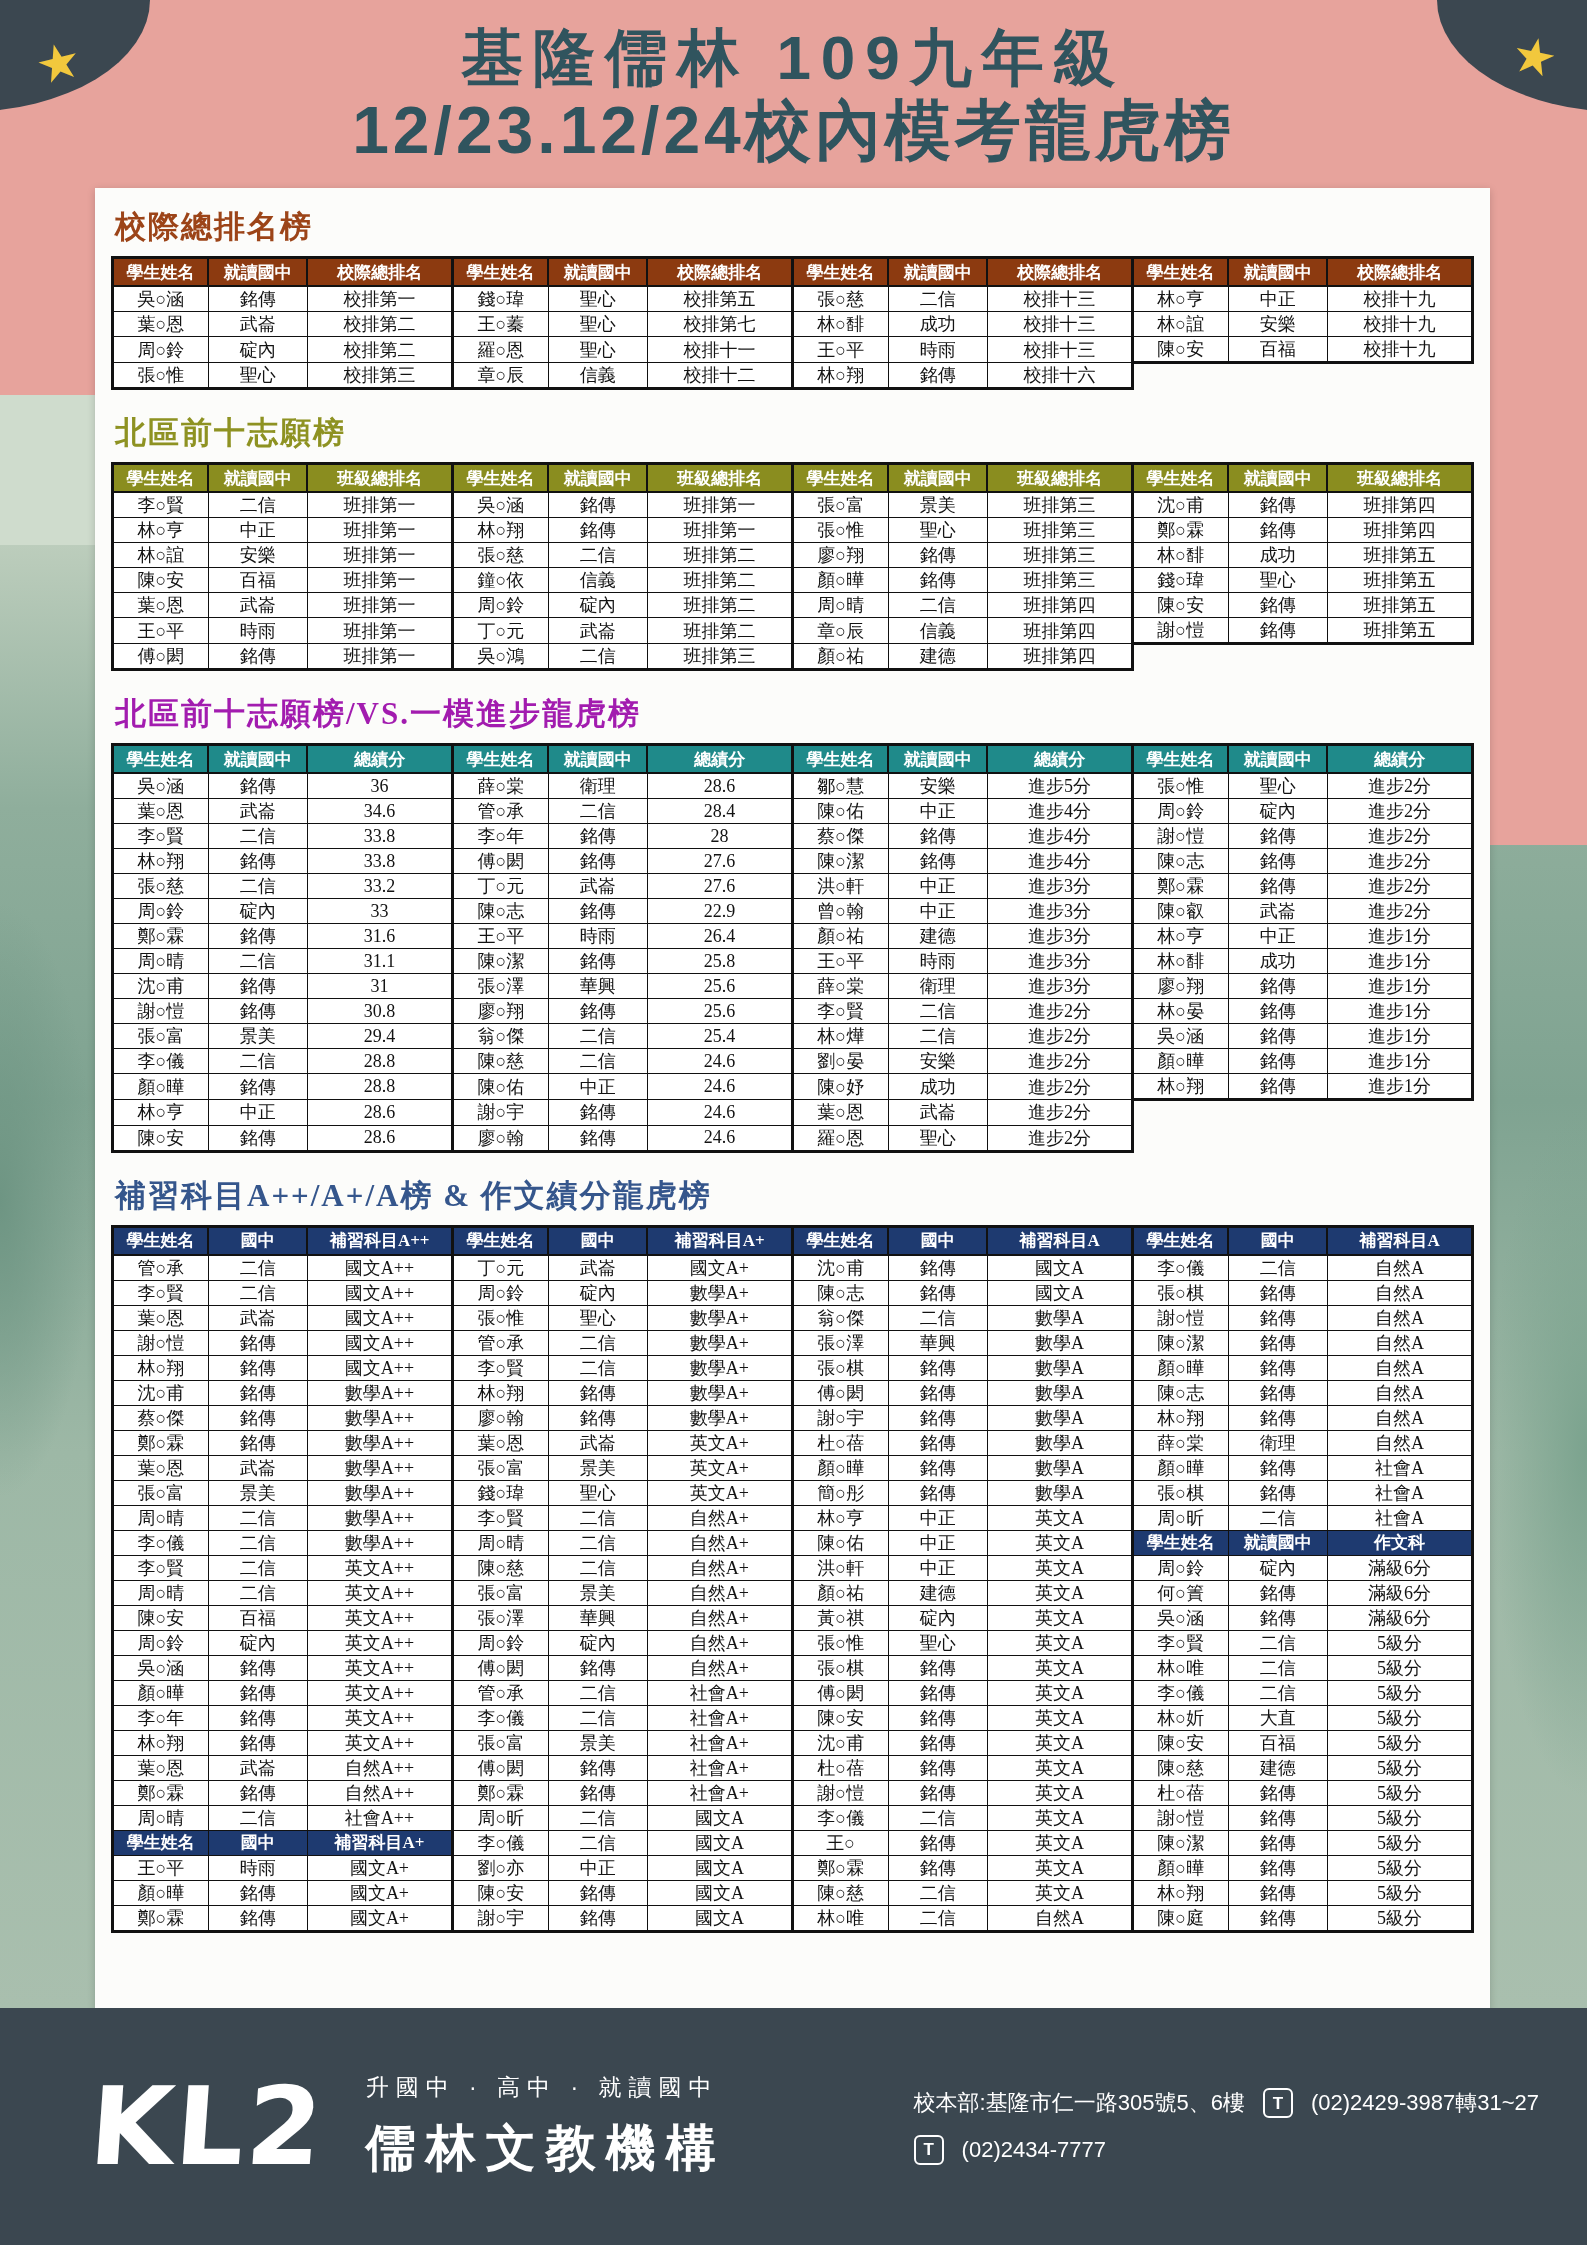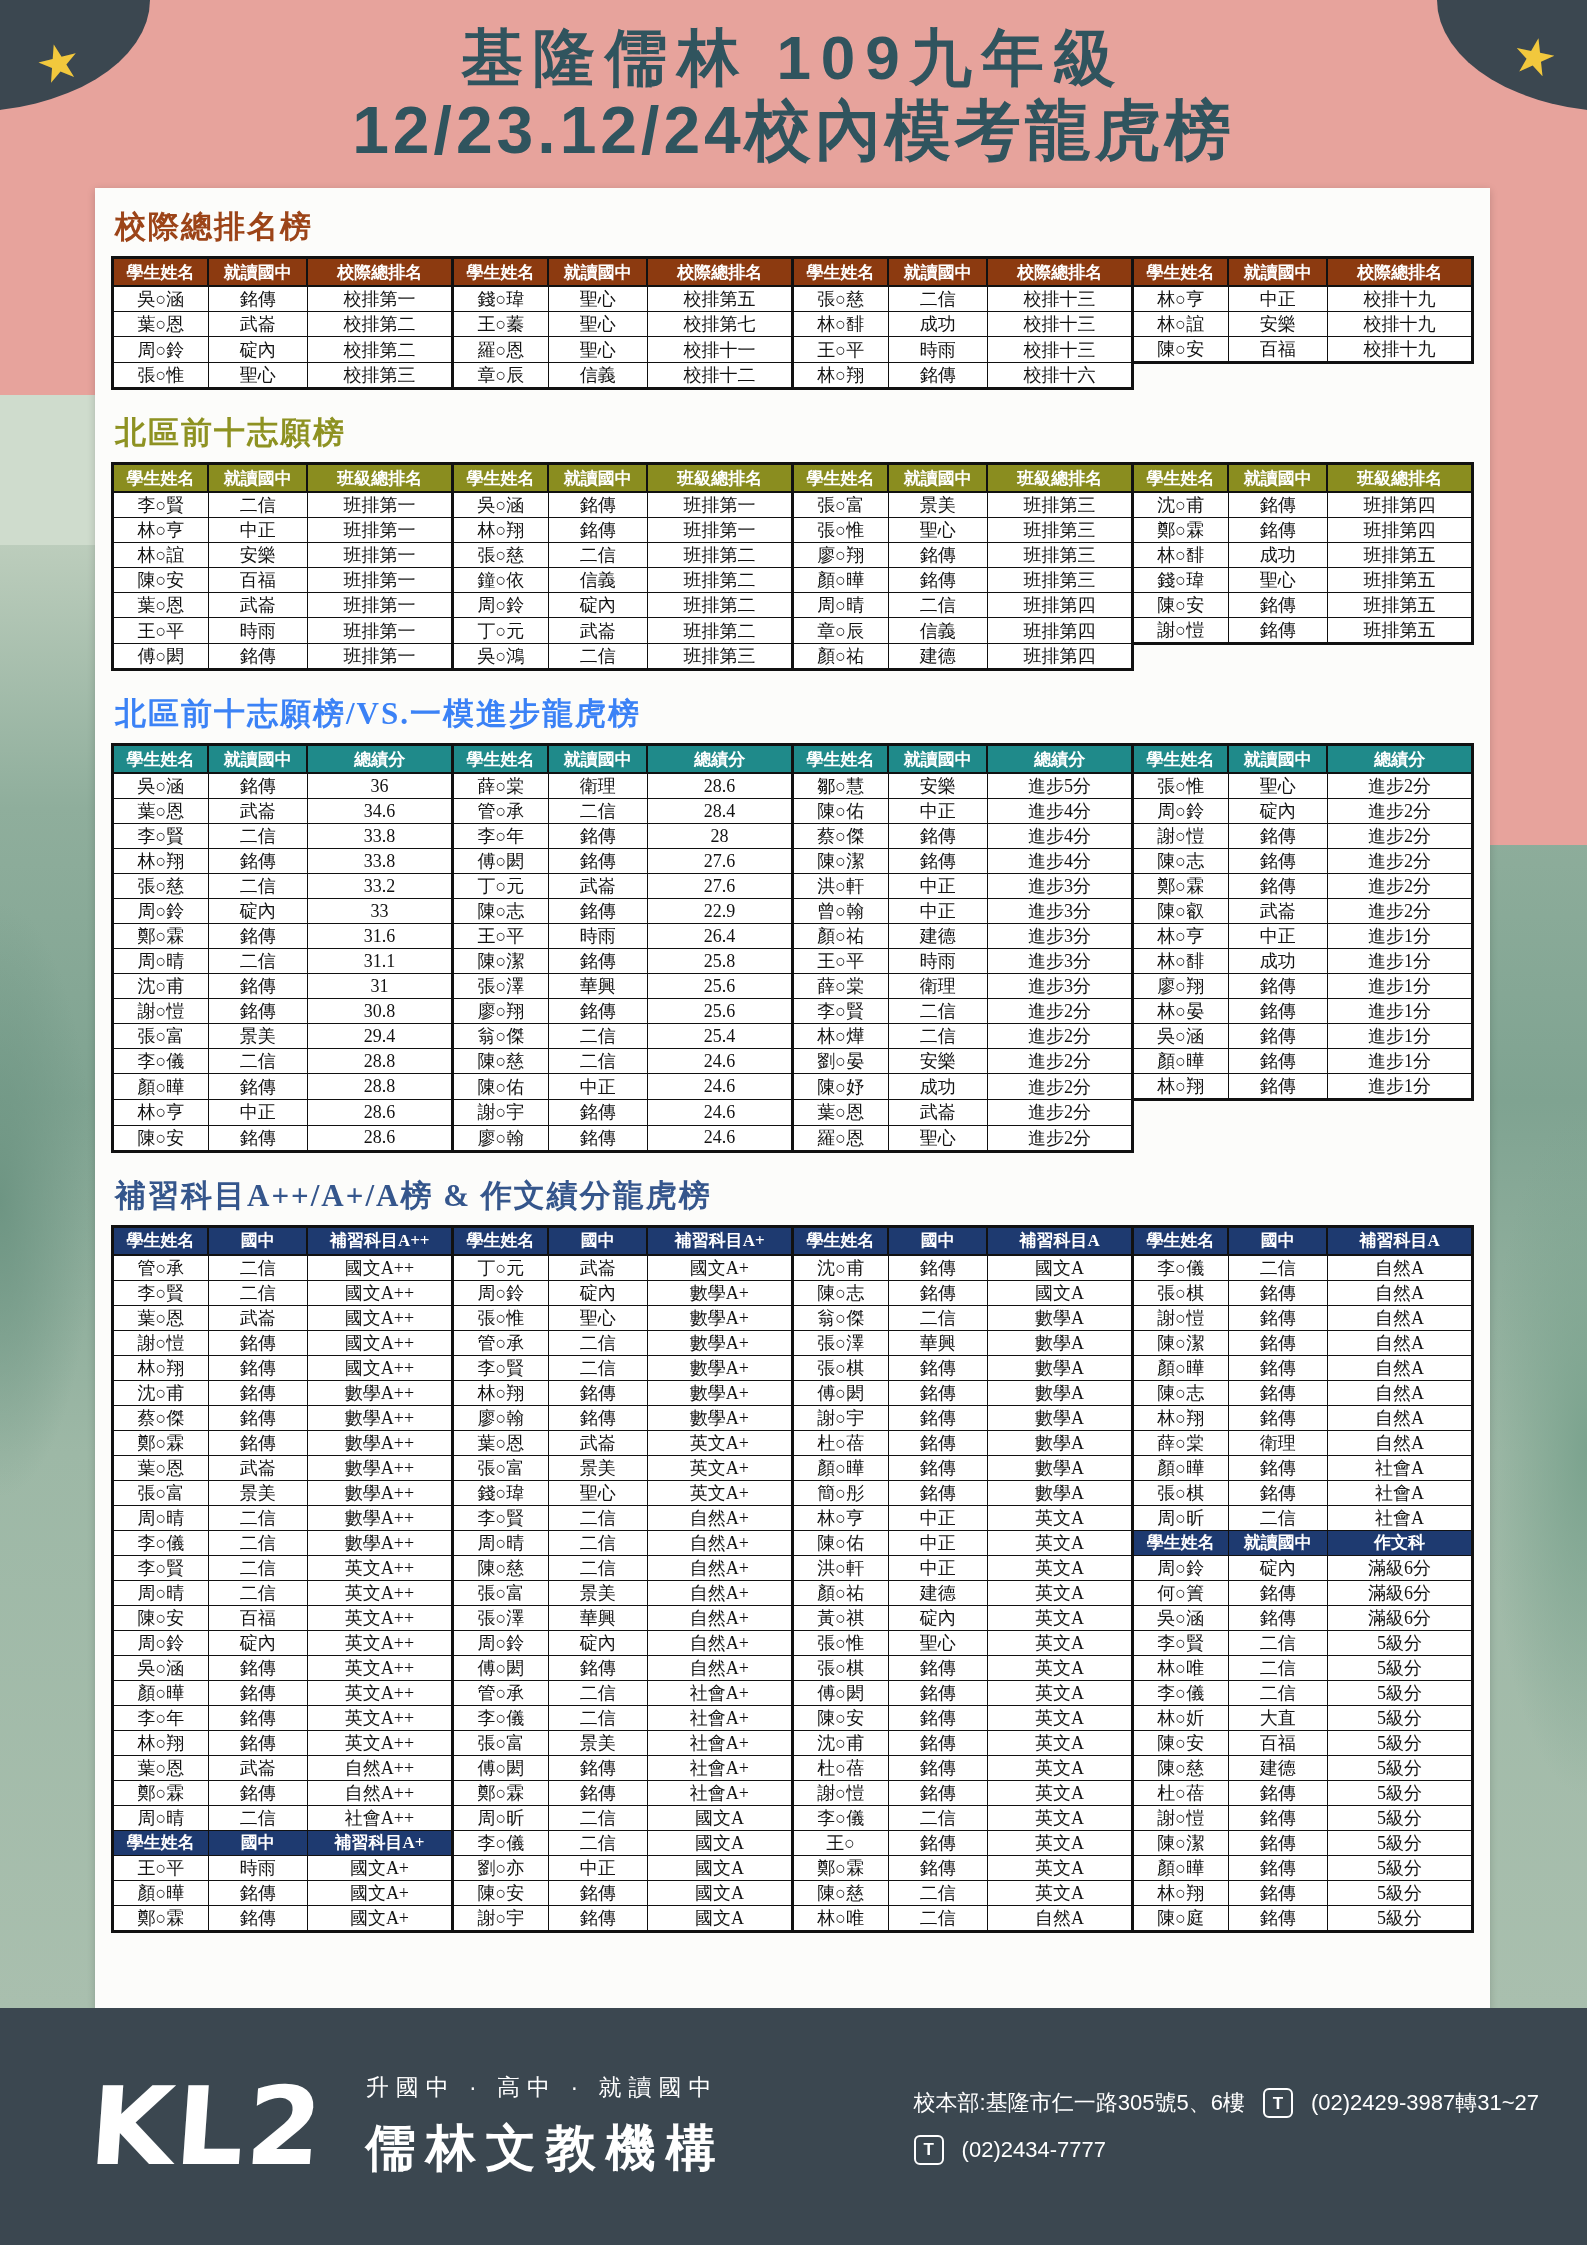--- a/index.html
+++ b/index.html
@@ -307,21 +307,21 @@
               <td style="border-bottom-width: 3px;">建德</td>
               <td style="border-bottom-width: 3px; border-right-width: 3px;">班排第四</td>
               <td class="blank"></td>
               <td class="blank"></td>
               <td class="blank"></td>
             </tr>
           </tbody>
         </table>
       </div>
       <div class="section">
-        <div class="sec-title" style="color: #3b82f6;">北區前十志願榜/VS.一模進步龍虎榜</div>
+        <div class="sec-title" style="color: #a21caf;">北區前十志願榜/VS.一模進步龍虎榜</div>
         <table class="rank">
           <thead>
             <tr>
               <th style="background: rgb(31, 138, 138);">學生姓名</th>
               <th style="background: rgb(31, 138, 138);">就讀國中</th>
               <th style="background: rgb(31, 138, 138);">總績分</th>
               <th class="gs" style="background: rgb(31, 138, 138);">學生姓名</th>
               <th style="background: rgb(31, 138, 138);">就讀國中</th>
               <th style="background: rgb(31, 138, 138);">總績分</th>
               <th class="gs" style="background: rgb(31, 138, 138);">學生姓名</th>

